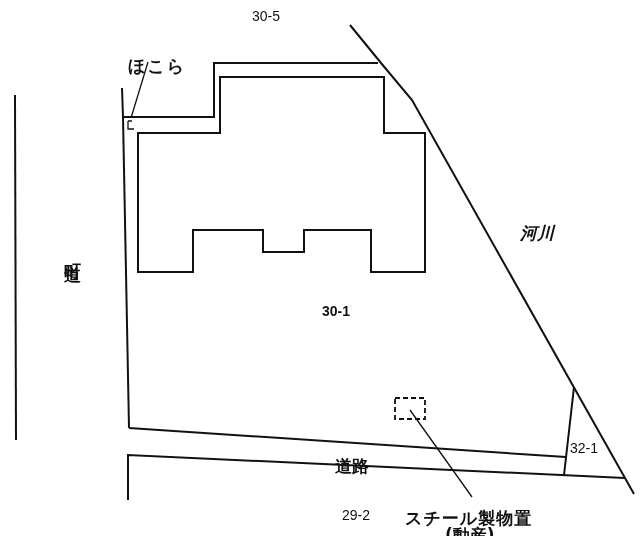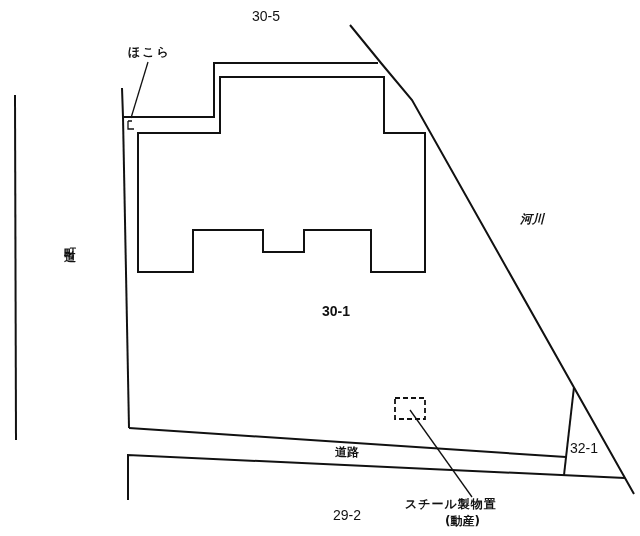--- a/index.html
+++ b/index.html
@@ -1,21 +1,21 @@
 <!DOCTYPE html>
 <html><head>
 <meta charset="utf-8">
 <style>
   html, body { margin:0; padding:0; background:#ffffff; }
   body { width:640px; height:536px; position:relative; overflow:hidden;
          font-family:"DejaVu Serif", serif; color:#111; }
   svg#plan { position:absolute; left:0; top:0; }
   .lbl { position:absolute; white-space:nowrap; line-height:1; color:#111; }
   .num { font-family:"Liberation Sans", sans-serif; font-size:14px; }
-  .jp  { font-family:"DejaVu Sans", sans-serif; font-size:12px; font-weight:bold; }
+  .jp  { font-family:"DejaVu Sans", sans-serif; font-size:17px; font-weight:bold;margin-top:12px; }
   .vert { writing-mode:vertical-rl; letter-spacing:2px; }
 </style>
 </head>
 <body>
 
 <svg id="plan" width="640" height="536" viewBox="0 0 640 536">
   <g stroke="#111" stroke-width="2" fill="none" stroke-linejoin="miter">
 
     <line x1="15" y1="95" x2="16" y2="440"></line>
 
@@ -42,15 +42,15 @@
   </g>
 </svg>
 
 <span class="lbl num" style="left:216px;top:9px;margin-left:36px;">30-5</span>
 <span class="lbl jp" style="left:128px;top:46px;letter-spacing:2px;">ほこら</span>
 <span class="lbl jp vert" style="left:64px;top:238px;">町道</span>
 <span class="lbl jp" style="left:520px;top:213px;font-style:italic;">河川</span>
 <span class="lbl num" style="left:322px;top:304px;font-weight:bold;">30-1</span>
 <span class="lbl jp" style="left:335px;top:446px;">道路</span>
 <span class="lbl num" style="left:570px;top:441px;">32-1</span>
-<span class="lbl num" style="left:333px;top:508px;">29-2</span>
+<span class="lbl num" style="left:342px;top:508px;">29-2</span>
 <span class="lbl jp" style="left:405px;top:498px;letter-spacing:1px;">スチール製物置</span>
 <span class="lbl jp" style="left:445px;top:515px;">(動産)</span>
 
 </body></html>

